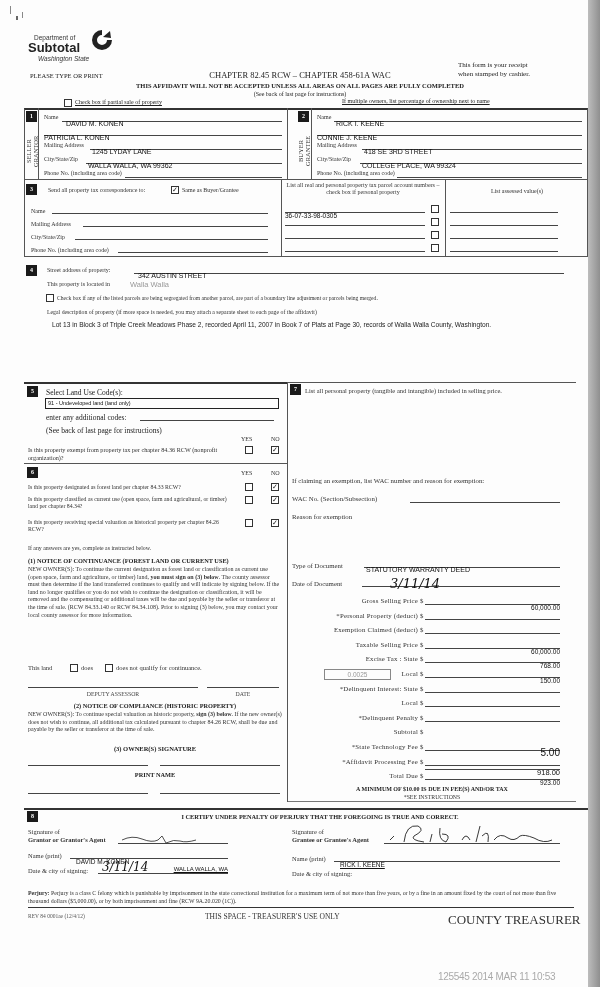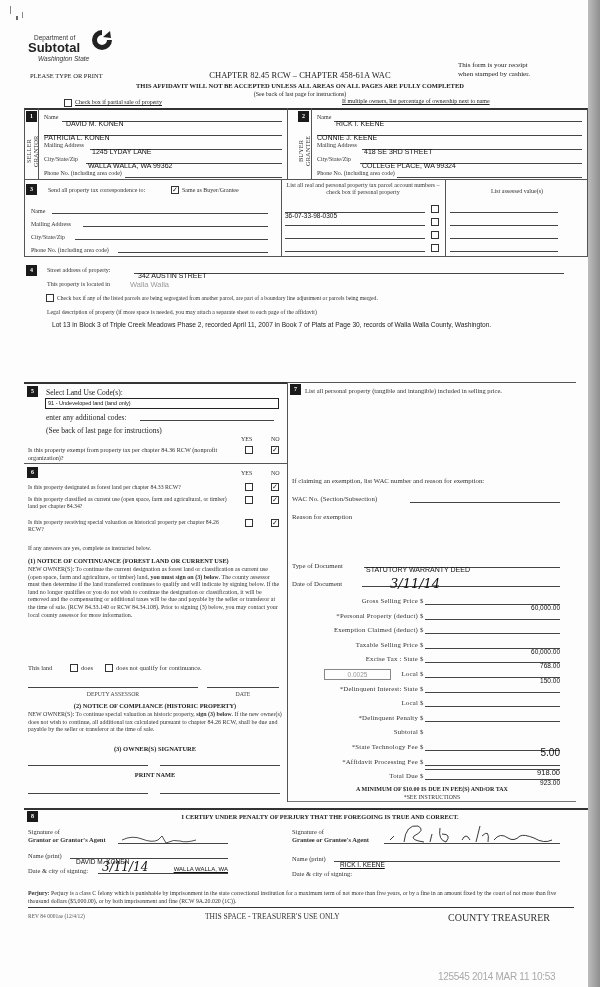--- a/index.html
+++ b/index.html
@@ -305,17 +305,17 @@
       </svg>
   </div>
   <div class="abs" style="left:292px;top:855px;font-size:6.5px;color:#333;">Name (print)</div>
   <div class="abs uline" style="left:334px;top:853px;width:226px;height:9px;"><span class="fill" style="padding-left:6px;font-size:6.5px;text-decoration:underline;">RICK I. KEENE</span></div>
   <div class="abs" style="left:292px;top:870px;font-size:6.5px;color:#333;">Date &amp; city of signing:</div>
 
   <div class="abs" style="left:28px;top:889px;width:546px;font-size:5.9px;line-height:8px;color:#333;"><b>Perjury:</b><span> Perjury is a class C felony which is punishable by imprisonment in the state correctional institution for a maximum term of not more than five years, or by a fine in an amount fixed by the court of not more than five thousand dollars ($5,000.00), or by both imprisonment and fine (RCW 9A.20.020 (1C)).</span></div>
   <div class="abs" style="left:28px;top:907px;width:546px;height:1px;background:#333;"></div>
   <div class="abs" style="left:28px;top:913px;font-size:5.5px;color:#555;">REV 84 0001ae (12/4/12)</div>
   <div class="abs" style="left:205px;top:912px;font-size:7.5px;color:#333;">THIS SPACE - TREASURER'S USE ONLY</div>
-  <div class="abs" style="left:448px;top:912px;font-size:10px;color:#333;">COUNTY TREASURER</div>
+  <div class="abs" style="left:448px;top:912px;font-size:13px;color:#333;">COUNTY TREASURER</div>
   <div class="abs sans" style="left:438px;top:971px;font-size:10px;color:#aaa;letter-spacing:-0.3px;">125545 2014 MAR 11 10:53</div>
 
 </div>
 <div class="scan-edge"></div>
 
 </body></html>

